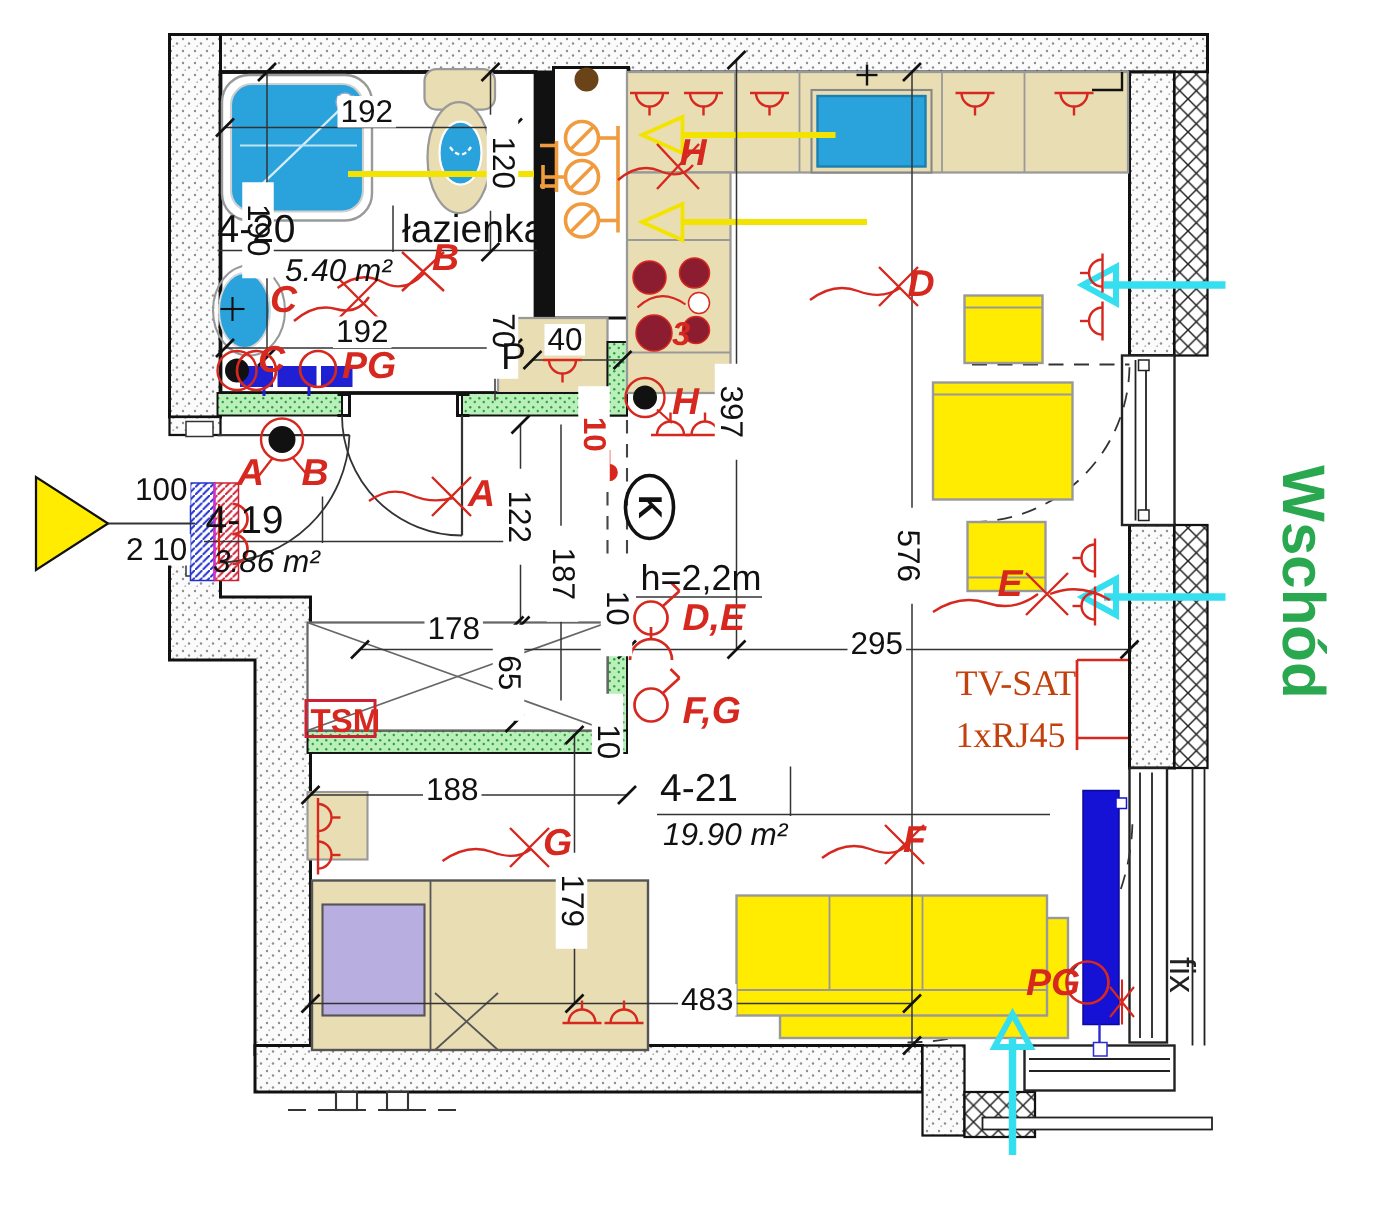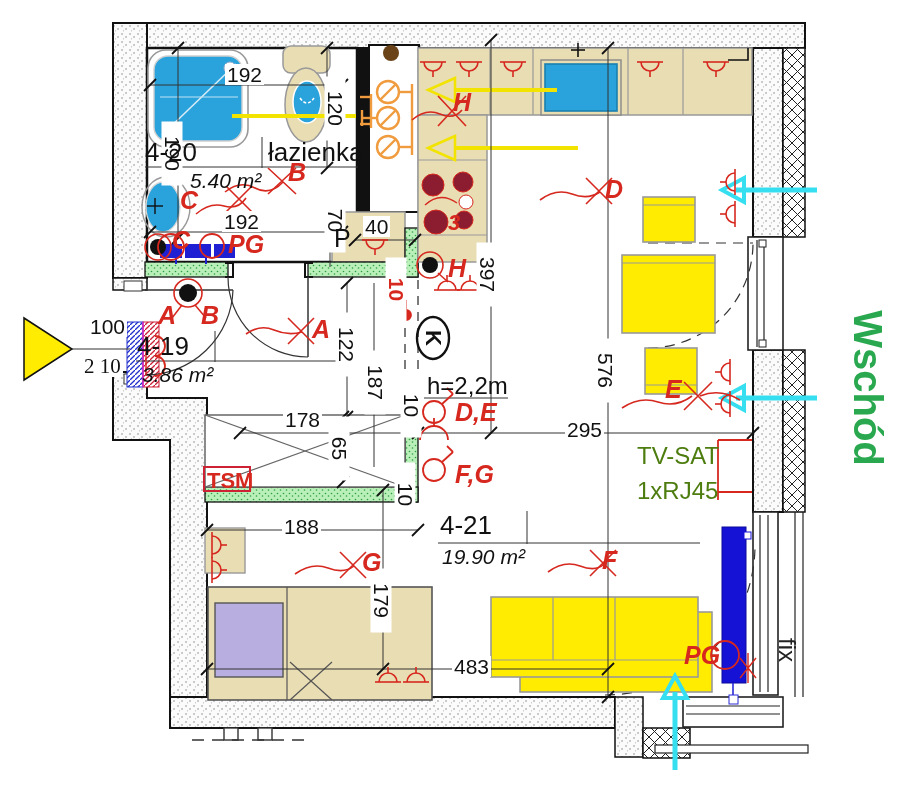--- a/index.html
+++ b/index.html
@@ -8,21 +8,21 @@
   #plan svg{position:absolute;left:0;top:0;}
   .lbl{position:absolute;white-space:nowrap;color:#111;line-height:1;}
   .dim{font-size:21px;background:#fff;padding:0 2px;}
   .v{transform:rotate(90deg);text-align:center;}
   .roomid,.roomname{font-size:26px;}
   .area{font-size:21px;font-style:italic;}
   .el{color:#d6281e;font-size:25px;font-style:italic;font-weight:bold;}
   .red{color:#d6281e;}
   .small-red{font-size:22px;color:#d6281e;font-weight:bold;}
   .compass{color:#2aa84f;font-size:40px;font-weight:bold;}
-  .tvsat{color:#4d7c0f;font-size:24px;}
+  .tvsat{color:#c2410c;font-size:24px;font-family:Liberation Serif, serif;}
   .fixlbl{font-size:24px;color:#222;}
   .plbl{font-size:25px;}
   .klbl{font-size:22px;font-weight:bold;}
   .ceil{font-size:24px;}
 </style>
 </head>
 <body>
 
 <div id="plan">
 <svg width="924" height="809" viewBox="0 0 924 809">
@@ -411,21 +411,21 @@
 <div class="lbl dim v" style="left:303px;top:210px;width:60px;">70</div>
 <div class="lbl dim" style="left:363px;top:216px;">40</div>
 <div class="lbl dim v" style="left:455px;top:264px;width:60px;">397</div>
 <div class="lbl dim v" style="left:573px;top:360px;width:60px;">576</div>
 <div class="lbl dim" style="left:565px;top:419px;">295</div>
 <div class="lbl dim v" style="left:314px;top:334px;width:60px;">122</div>
 <div class="lbl dim v" style="left:343px;top:372px;width:60px;">187</div>
 <div class="lbl dim" style="left:283px;top:409px;">178</div>
 <div class="lbl dim v" style="left:307px;top:438px;width:60px;">65</div>
 <div class="lbl dim" style="left:88px;top:316px;">100</div>
-<div class="lbl dim" style="left:82px;top:356px;font-family:Liberation Serif, serif;">2 10</div>
+<div class="lbl dim" style="left:82px;top:356px;">2 10</div>
 <div class="lbl dim" style="left:282px;top:516px;">188</div>
 <div class="lbl dim v" style="left:349px;top:590px;width:60px;">179</div>
 <div class="lbl dim" style="left:452px;top:656px;">483</div>
 <div class="lbl dim v red" style="left:364px;top:279px;width:60px;font-weight:bold;">10</div>
 <div class="lbl dim v" style="left:379px;top:395px;width:60px;">10</div>
 <div class="lbl dim v" style="left:373px;top:484px;width:60px;">10</div>
 
 <div class="lbl roomid" style="left:145px;top:139px;">4-20</div>
 <div class="lbl roomname" style="left:268px;top:139px;">łazienka</div>
 <div class="lbl area" style="left:190px;top:170px;">5.40 m²</div>

